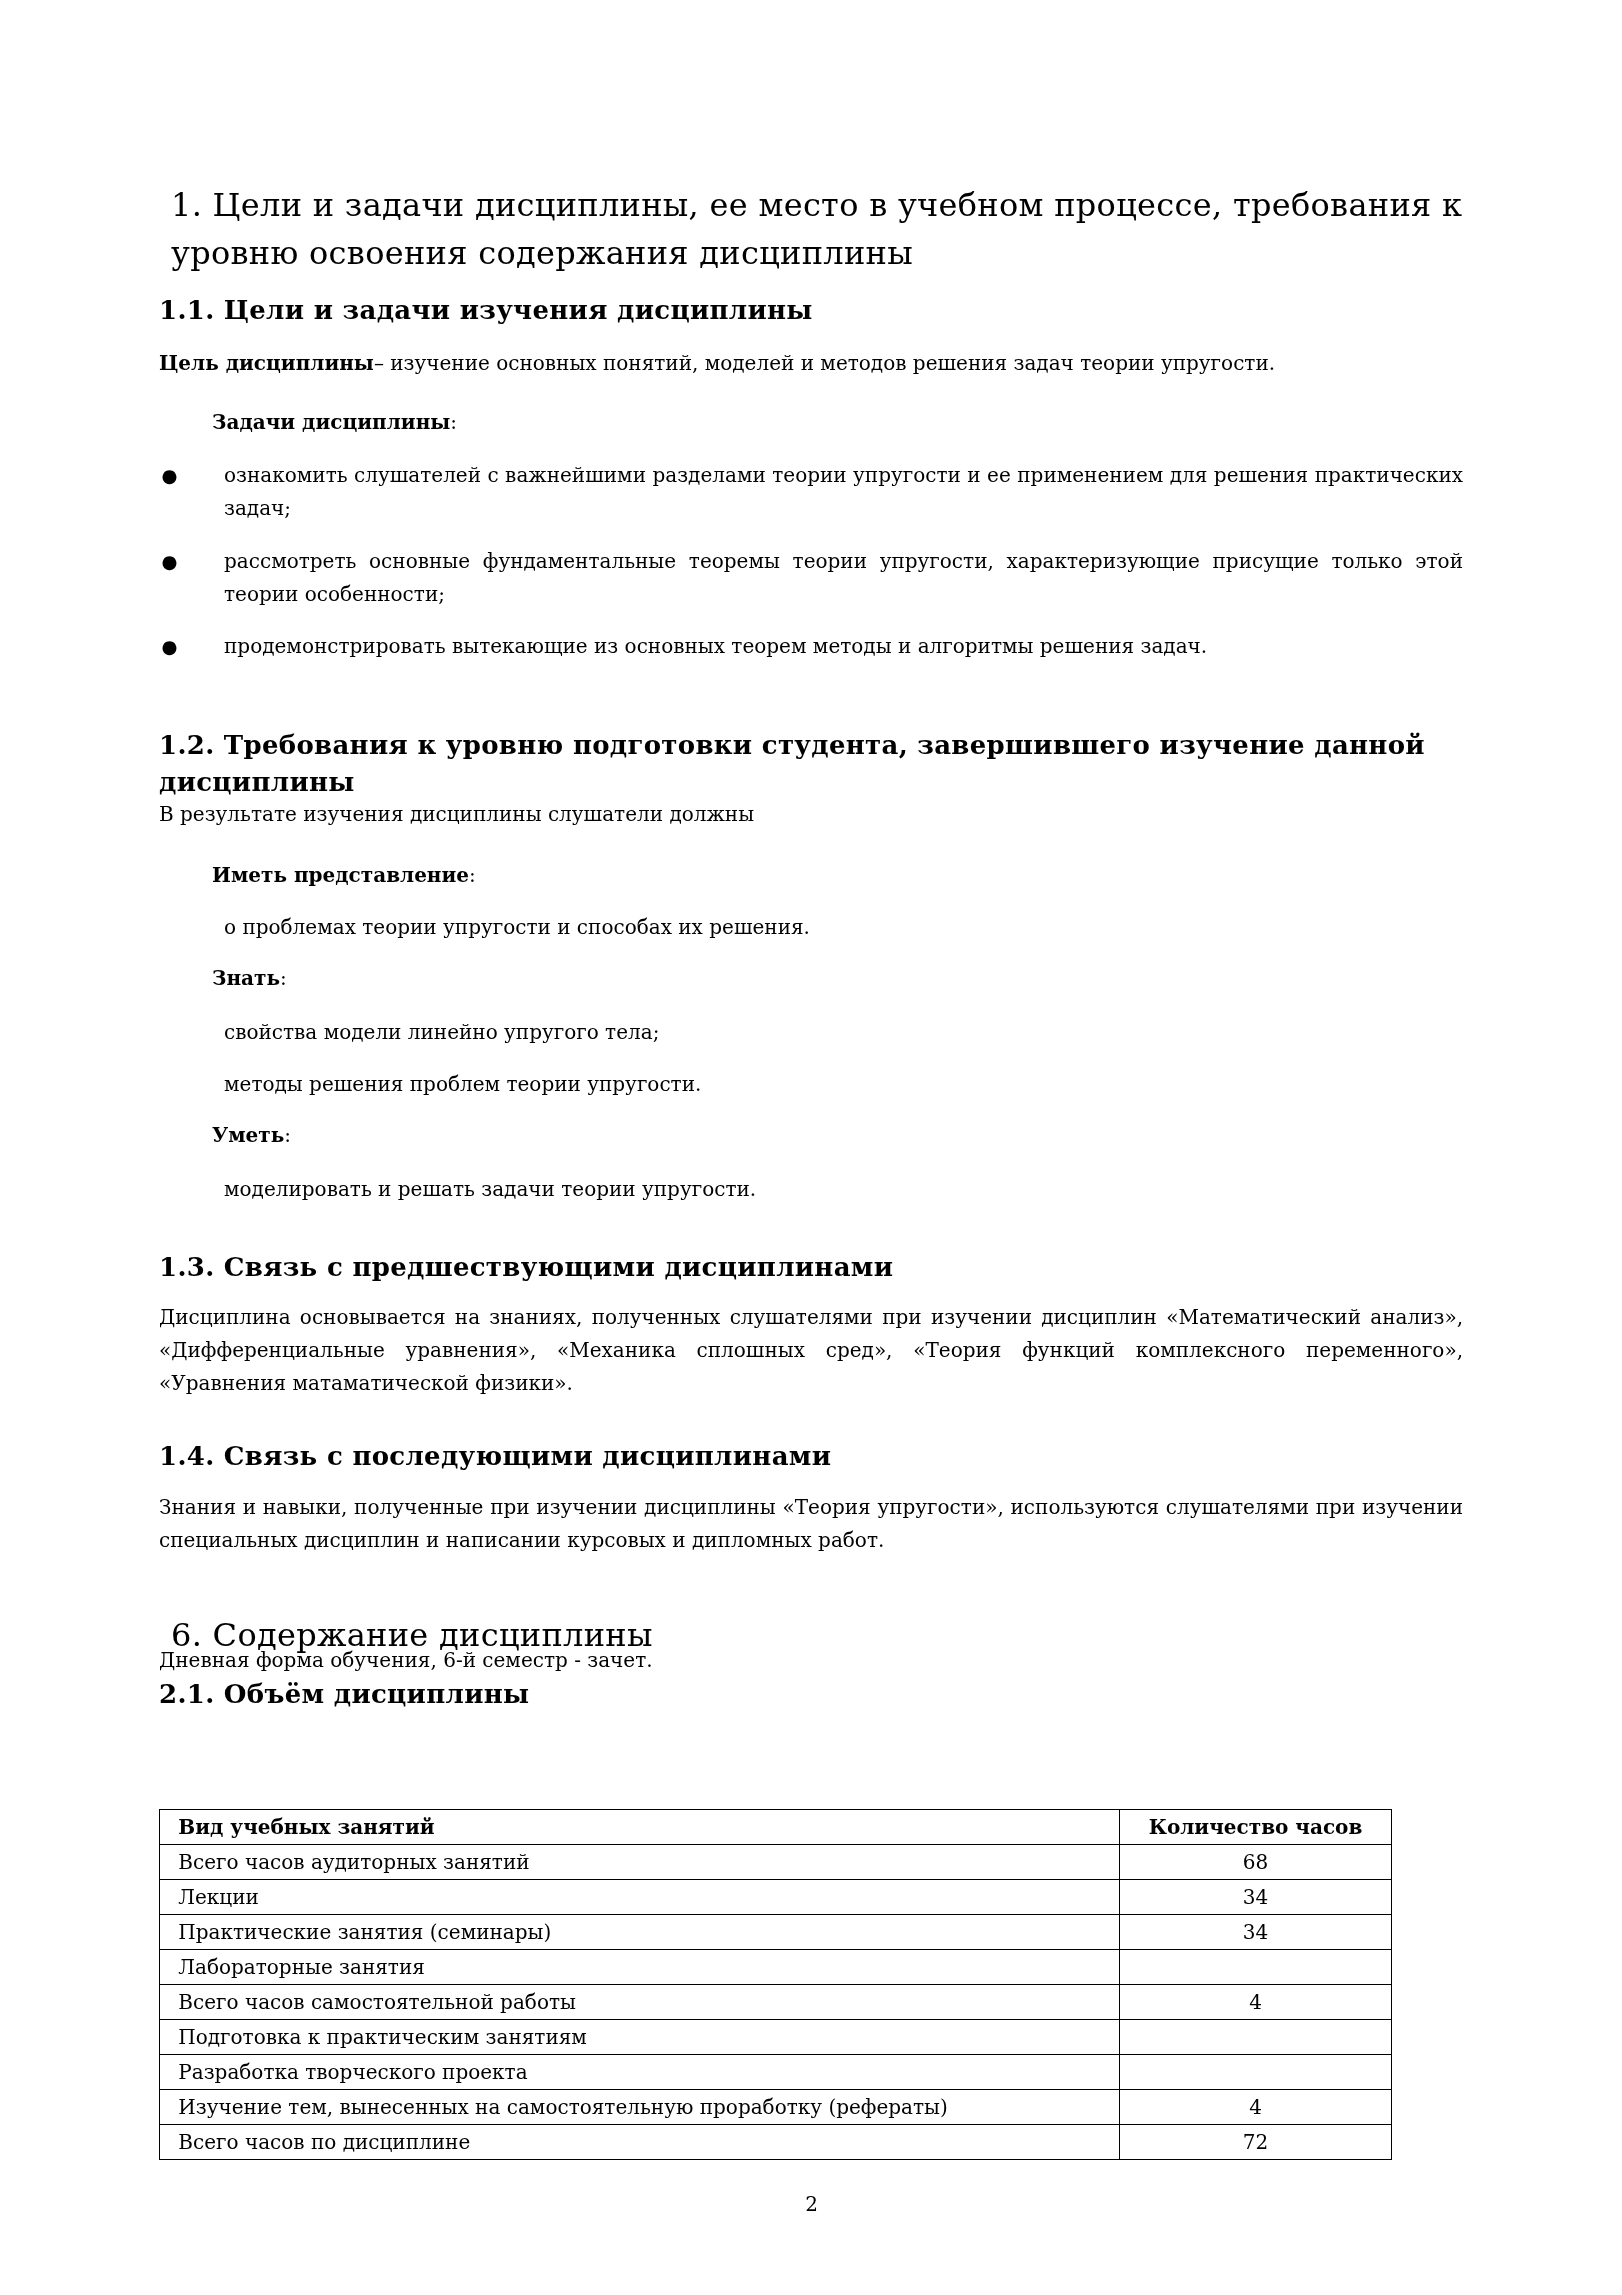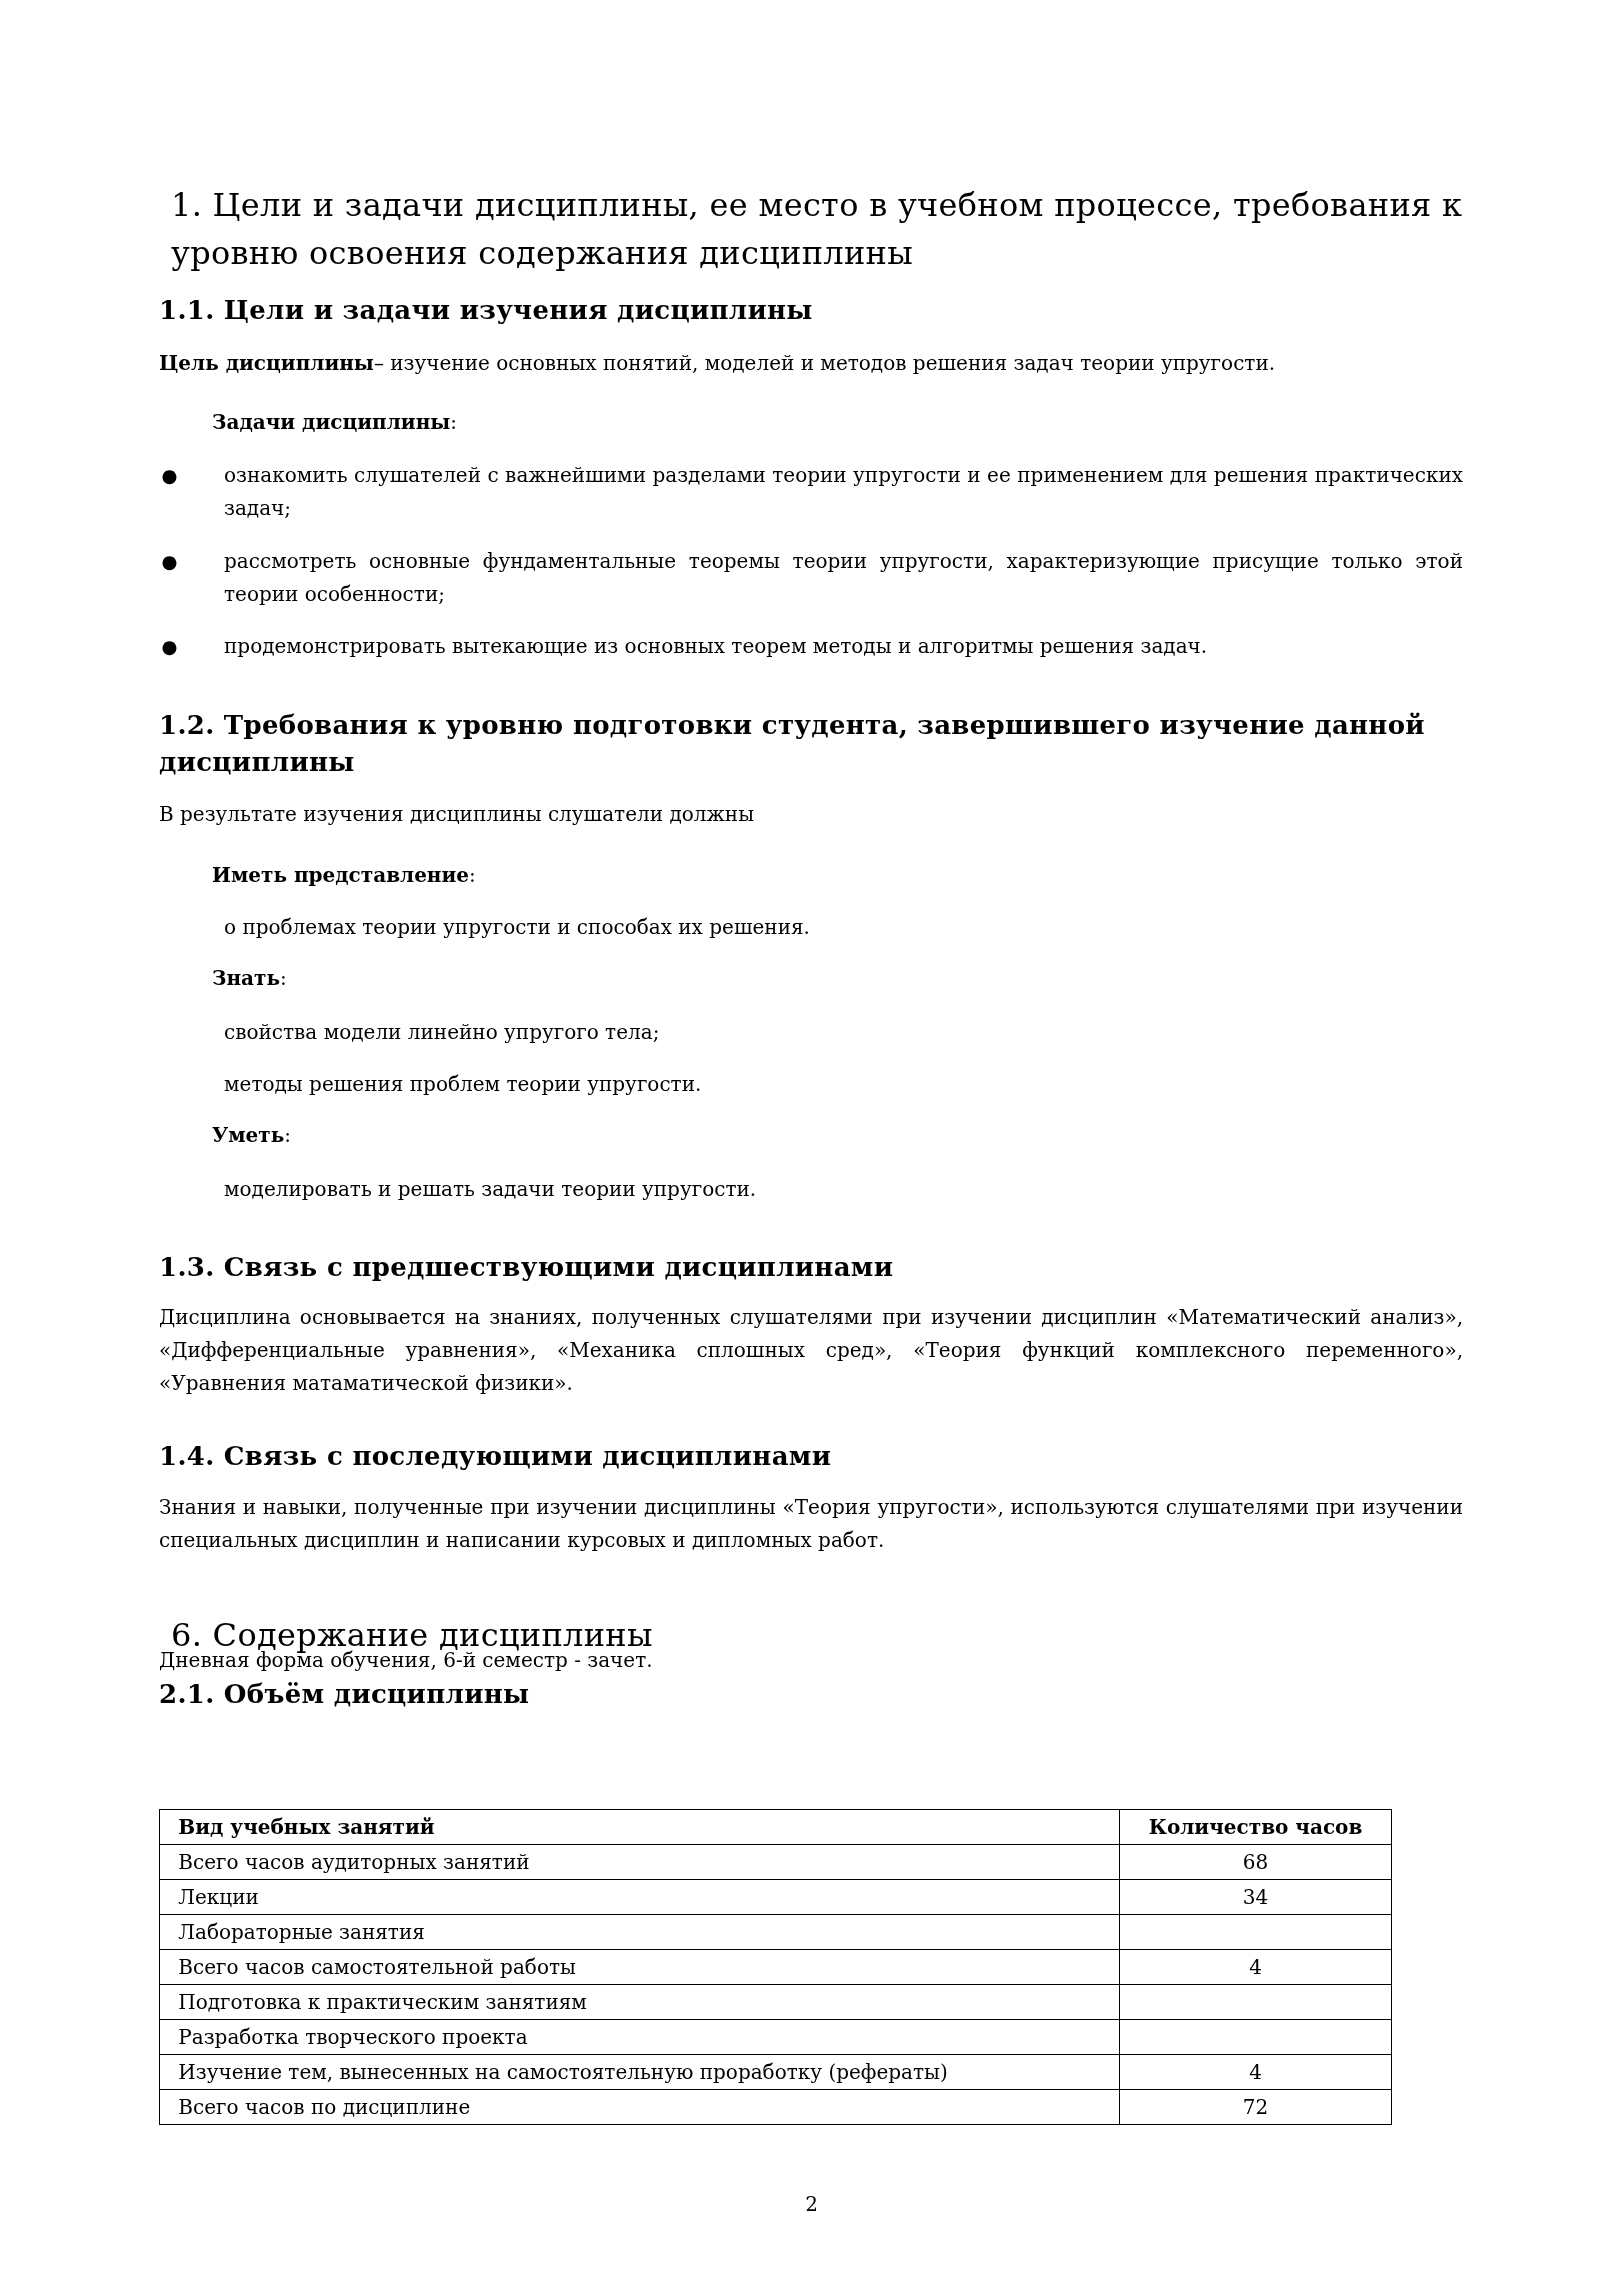--- a/index.html
+++ b/index.html
@@ -42,21 +42,21 @@
   <p class="abs lbl" style="top:406px;">
     <span class="b">Задачи дисциплины</span>:
   </p>
 
   <ul class="abs" style="top:459px;width:1304px;">
     <li class="just" style="margin-bottom:19.6px;"><span class="bullet">●</span><span>ознакомить слушателей с важнейшими разделами теории упругости и ее применением для решения практических задач;</span></li>
     <li class="just" style="margin-bottom:19.6px;"><span class="bullet">●</span><span>рассмотреть основные фундаментальные теоремы теории упругости, характеризующие присущие только этой теории особенности;</span></li>
     <li class="just"><span class="bullet">●</span><span>продемонстрировать вытекающие из основных теорем методы и алгоритмы решения задач.</span></li>
   </ul>
 
-  <h2 class="abs" style="top:707px;width:1304px;">1.2. Требования к уровню подготовки студента, завершившего изучение данной дисциплины</h2>
+  <h2 class="abs" style="top:727px;width:1304px;">1.2. Требования к уровню подготовки студента, завершившего изучение данной дисциплины</h2>
 
   <p class="abs" style="top:798px;">В результате изучения дисциплины слушатели должны</p>
 
   <p class="abs lbl" style="top:859px;"><span class="b">Иметь представление</span>:</p>
   <p class="abs ind" style="top:911px;">о проблемах теории упругости и способах их решения.</p>
 
   <p class="abs lbl" style="top:962px;"><span class="b">Знать</span>:</p>
   <p class="abs ind" style="top:1016px;">свойства модели линейно упругого тела;</p>
   <p class="abs ind" style="top:1068px;">методы решения проблем теории упругости.</p>
 
@@ -88,20 +88,24 @@
     <tbody>
       <tr>
           <td>Всего часов аудиторных занятий</td>
           <td class="r">68</td>
         </tr>
       <tr>
           <td>Лекции</td>
           <td class="r">34</td>
         </tr>
       <tr>
+          <td>Практические занятия (семинары)</td>
+          <td class="r">34</td>
+        </tr>
+      <tr>
           <td>Лабораторные занятия</td>
           <td class="r"></td>
         </tr>
       <tr>
           <td>Всего часов самостоятельной работы</td>
           <td class="r">4</td>
         </tr>
       <tr>
           <td>Подготовка к практическим занятиям</td>
           <td class="r"></td>

